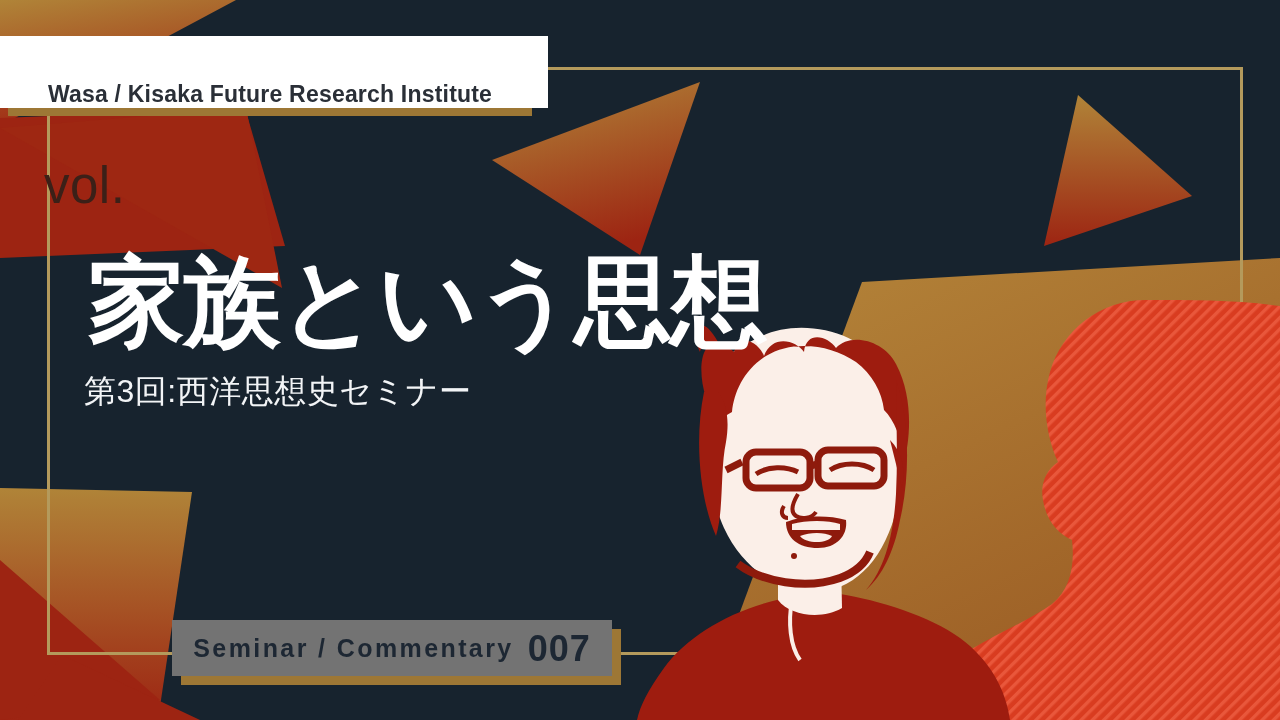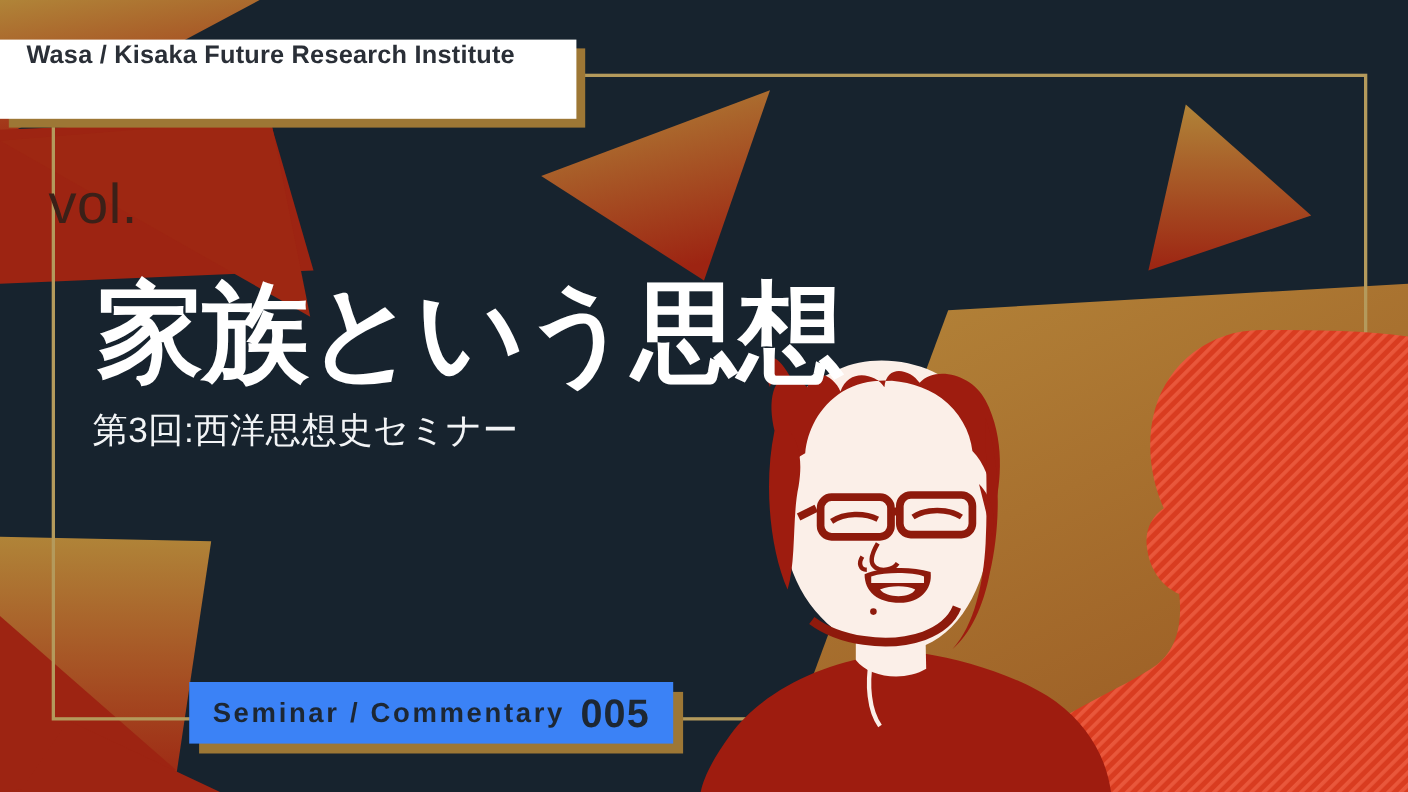--- a/index.html
+++ b/index.html
@@ -66,21 +66,22 @@
     background: #9d7735;
   }
   .header-plate {
     position: absolute;
     left: 0;
     top: 0;
     width: 524px;
     height: 72px;
     background: #ffffff;
     display: flex;
-    align-items: flex-start;
+    align-items: flex-end;
+    padding-left: 24px;
   }
   .header-plate-text {
     margin-left: 24px;
     font-size: 23px;
     font-weight: 600;
     color: #2a2f37;
     letter-spacing: 0.2px;
     white-space: nowrap;
   }
 
@@ -125,21 +126,21 @@
     width: 440px;
     height: 56px;
     background: #9d7735;
   }
   .badge {
     position: absolute;
     left: 0;
     top: 0;
     width: 440px;
     height: 56px;
-    background: #3b82f6;
+    background: #737373;
     display: flex;
     align-items: center;
     justify-content: center;
     gap: 14px;
   }
   .badge-label {
     font-size: 25px;
     font-weight: 700;
     letter-spacing: 2.4px;
     color: #1d2733;
@@ -329,17 +330,17 @@
 
   <div class="title-block">
     <h1 class="main-title">家族という思想</h1>
     <div class="sub-title">第3回:西洋思想史セミナー</div>
   </div>
 
   <div class="badge-wrap">
     <div class="badge-shadow"></div>
     <div class="badge">
       <span class="badge-label">Seminar / Commentary</span>
-      <span class="badge-number">005</span>
+      <span class="badge-number">007</span>
     </div>
   </div>
 
 </div>
 
 </body></html>

